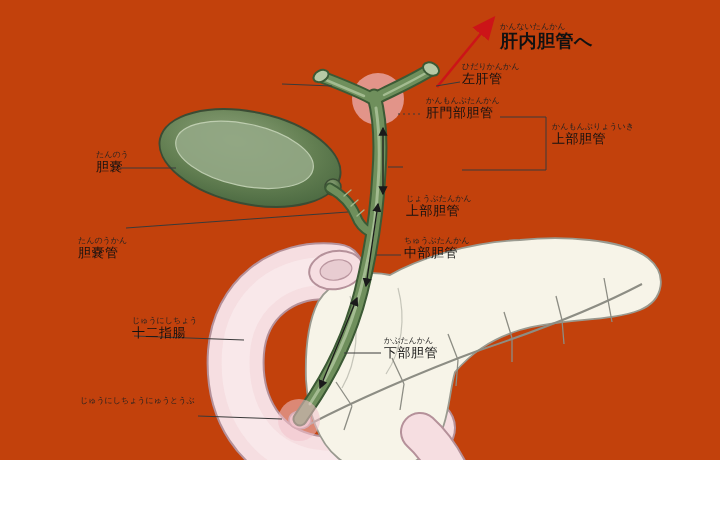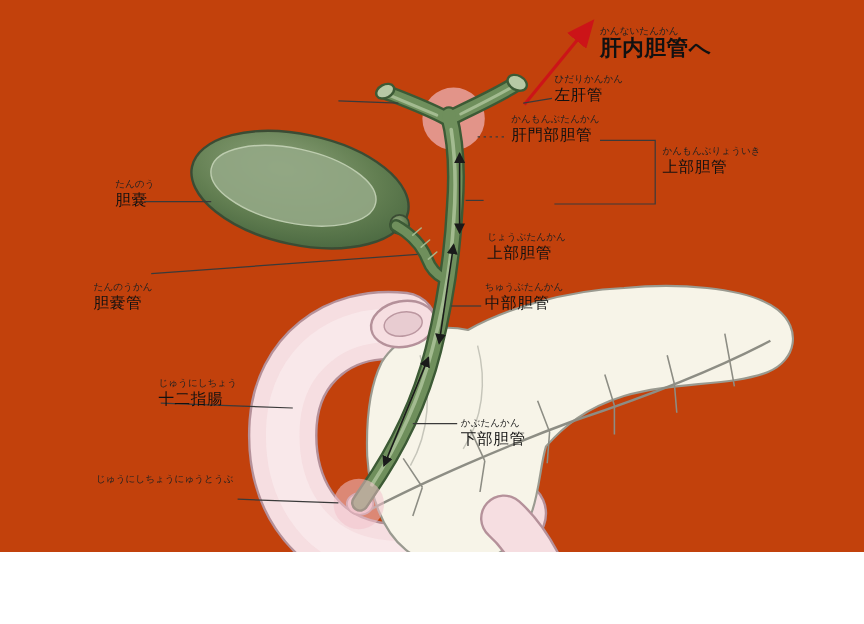--- a/index.html
+++ b/index.html
@@ -17,21 +17,21 @@
   #lbl-intrahepatic{left:500px;top:22px;}
   #lbl-right-hepatic{left:200px;top:62px;width:80px;}
   #lbl-left-hepatic{left:462px;top:62px;}
   #lbl-hilar-duct{left:426px;top:96px;}
   #lbl-hilar-region{left:552px;top:122px;}
   #lbl-upper-duct{left:406px;top:150px;margin-top:44px;}
   #lbl-gallbladder{left:78px;top:150px;margin-left:18px;}
   #lbl-cystic-duct{left:78px;top:206px;margin-top:30px;}
   #lbl-middle-duct{left:404px;top:236px;}
   #lbl-duodenum{left:84px;top:316px;margin-left:48px;}
-  #lbl-lower-duct{left:384px;top:336px;margin-top:13px;}
+  #lbl-lower-duct{left:384px;top:336px;}
   #lbl-papilla{left:80px;top:396px;}
 </style>
 </head>
 <body>
 
 <div id="stage">
 
 <svg id="art" width="720" height="520" viewBox="0 0 720 520" xmlns="http://www.w3.org/2000/svg">
   <defs>
     <radialGradient id="gbGrad" cx="40%" cy="35%" r="80%">

